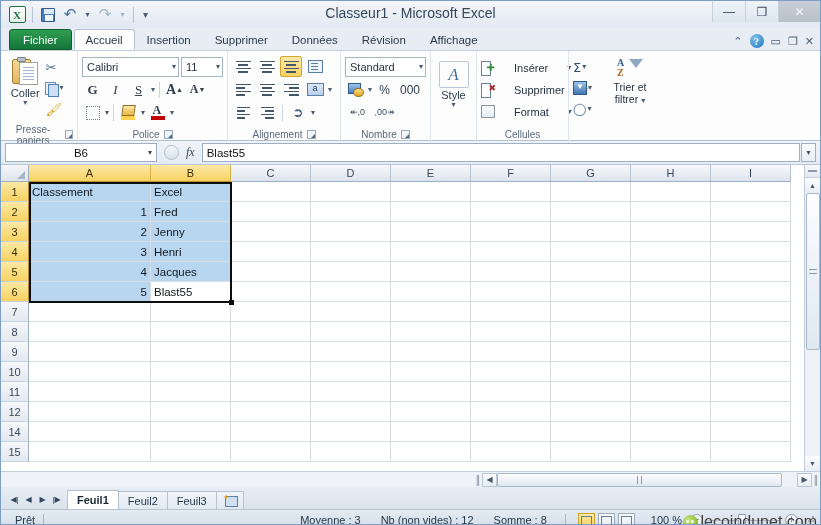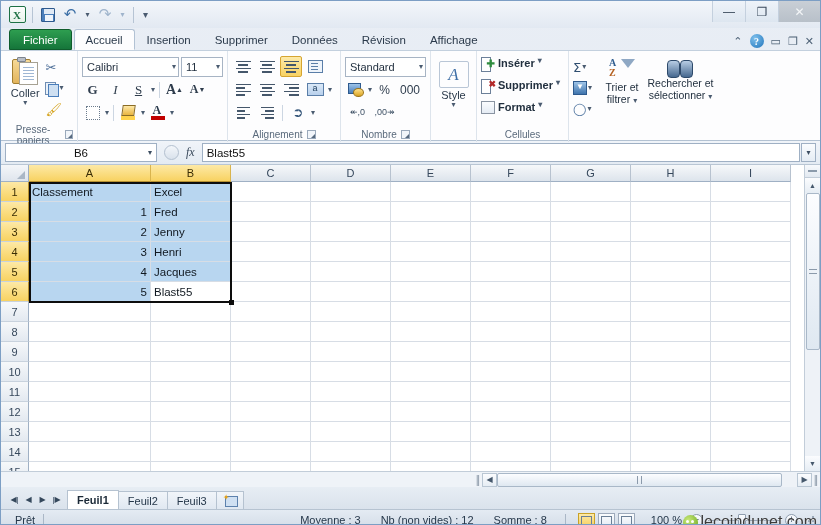--- a/index.html
+++ b/index.html
@@ -188,21 +188,21 @@
   .g-style { width:46px; align-items:center; }
   .style-ic{
     width:30px;height:27px;border:1px solid #b9c6d6;background:#fdfdfe;border-radius:2px;
     display:flex;align-items:center;justify-content:center;
     font-family:"Liberation Serif",serif;font-size:17px;color:#3f6fa6;font-style:italic;
   }
 
   
   .g-cells { width:92px; }
   .cells-rows{display:flex;flex-direction:column;gap:1px;padding-top:3px;}
-  .crow{height:21px;display:flex;gap:3px;font-size:11px;color:#22303f;font-weight:bold;}
+  .crow{height:21px;display:flex;align-items:center;gap:19px;font-size:11px;color:#22303f;}
   .ic-ins{width:14px;height:14px;position:relative;}
   .ic-ins:before{content:"";position:absolute;left:0;top:0;width:8px;height:13px;border:1px solid #6c8099;background:#fff;}
   .ic-ins:after{content:"";position:absolute;right:0;top:2px;color:#2f8c3f;font-size:10px;line-height:1;content:"✚";}
   .ic-del{width:14px;height:14px;position:relative;}
   .ic-del:before{content:"";position:absolute;left:0;top:0;width:8px;height:13px;border:1px solid #6c8099;background:#fff;}
   .ic-del:after{content:"✖";position:absolute;right:-1px;top:1px;color:#b42a2a;font-size:9px;line-height:1;}
   .ic-fmt{width:14px;height:13px;border:1px solid #8a94a2;background:linear-gradient(#fbfcfe,#e5ecf4);}
 
   
   .g-edit { width:150px; }
@@ -388,20 +388,21 @@
         <span class="redo">↷</span>
       </div>
       <div class="qat-btn" style="width:11px">
         <span class="arrowglyph" style="color:#9fb4cc">▾</span>
       </div>
       <div class="qat-sep"></div>
       <div class="qat-btn" style="width:13px">
         <span class="arrowglyph" style="font-size:10px">▾</span>
       </div>
     </div>
+    <div class="title-text">Classeur1  -  Microsoft Excel</div>
     <div class="wincontrols">
       <div class="wc">
           <span>—</span>
         </div>
       <div class="wc">
           <span>❐</span>
         </div>
       <div class="wc close">
           <span>✕</span>
         </div>
@@ -497,20 +498,24 @@
             <span class="arrowglyph">▾</span>
             <div class="fbtn">
               <span class="ic-fontcolor">
                   <span>A</span>
                 </span>
             </div>
             <span class="arrowglyph">▾</span>
           </div>
         </div>
       </div>
+      <div class="rgroup-label">
+        <span>Police</span>
+        <span class="dlg-launcher"></span>
+      </div>
     </div>
 
     <div class="rgroup g-align">
       <div class="rgroup-body">
         <div class="align-rows">
           <div class="frow">
             <div class="abtn">
                 <span class="lines c">
                   <i></i>
                   <i></i>
@@ -689,25 +694,20 @@
           </div>
         </div>
         <div class="bigbtn">
           <div class="ic-sortfilter">
             <span class="az">A</span>
             <span class="az2">Z</span>
             <span class="fn"></span>
           </div>
           <div class="btxt">Trier et</div>
           <div class="btxt"><span>filtrer</span> <span class="arrowglyph">▾</span></div>
-        </div>
-        <div class="bigbtn" style="width:78px">
-          <div class="ic-binoc"></div>
-          <div class="btxt">Rechercher et</div>
-          <div class="btxt"><span>sélectionner</span> <span class="arrowglyph">▾</span></div>
         </div>
       </div>
     </div>
   </div>
 
   <div class="fbar">
     <div class="namebox">
       <span>B6</span>
       <span class="dd">▾</span>
     </div>
@@ -873,32 +873,20 @@
             <div class="cell" style="width:80px"></div>
             <div class="cell" style="width:80px"></div>
             <div class="cell" style="width:80px"></div>
             <div class="cell" style="width:80px"></div>
             <div class="cell" style="width:80px"></div>
             <div class="cell" style="width:80px"></div>
             <div class="cell" style="width:80px"></div>
           </div>
         <div class="grow">
             <div class="rowhead">12</div>
-            <div class="cell" style="width:122px"></div>
-            <div class="cell" style="width:80px"></div>
-            <div class="cell" style="width:80px"></div>
-            <div class="cell" style="width:80px"></div>
-            <div class="cell" style="width:80px"></div>
-            <div class="cell" style="width:80px"></div>
-            <div class="cell" style="width:80px"></div>
-            <div class="cell" style="width:80px"></div>
-            <div class="cell" style="width:80px"></div>
-          </div>
-        <div class="grow">
-            <div class="rowhead">13</div>
             <div class="cell" style="width:122px"></div>
             <div class="cell" style="width:80px"></div>
             <div class="cell" style="width:80px"></div>
             <div class="cell" style="width:80px"></div>
             <div class="cell" style="width:80px"></div>
             <div class="cell" style="width:80px"></div>
             <div class="cell" style="width:80px"></div>
             <div class="cell" style="width:80px"></div>
             <div class="cell" style="width:80px"></div>
           </div>

